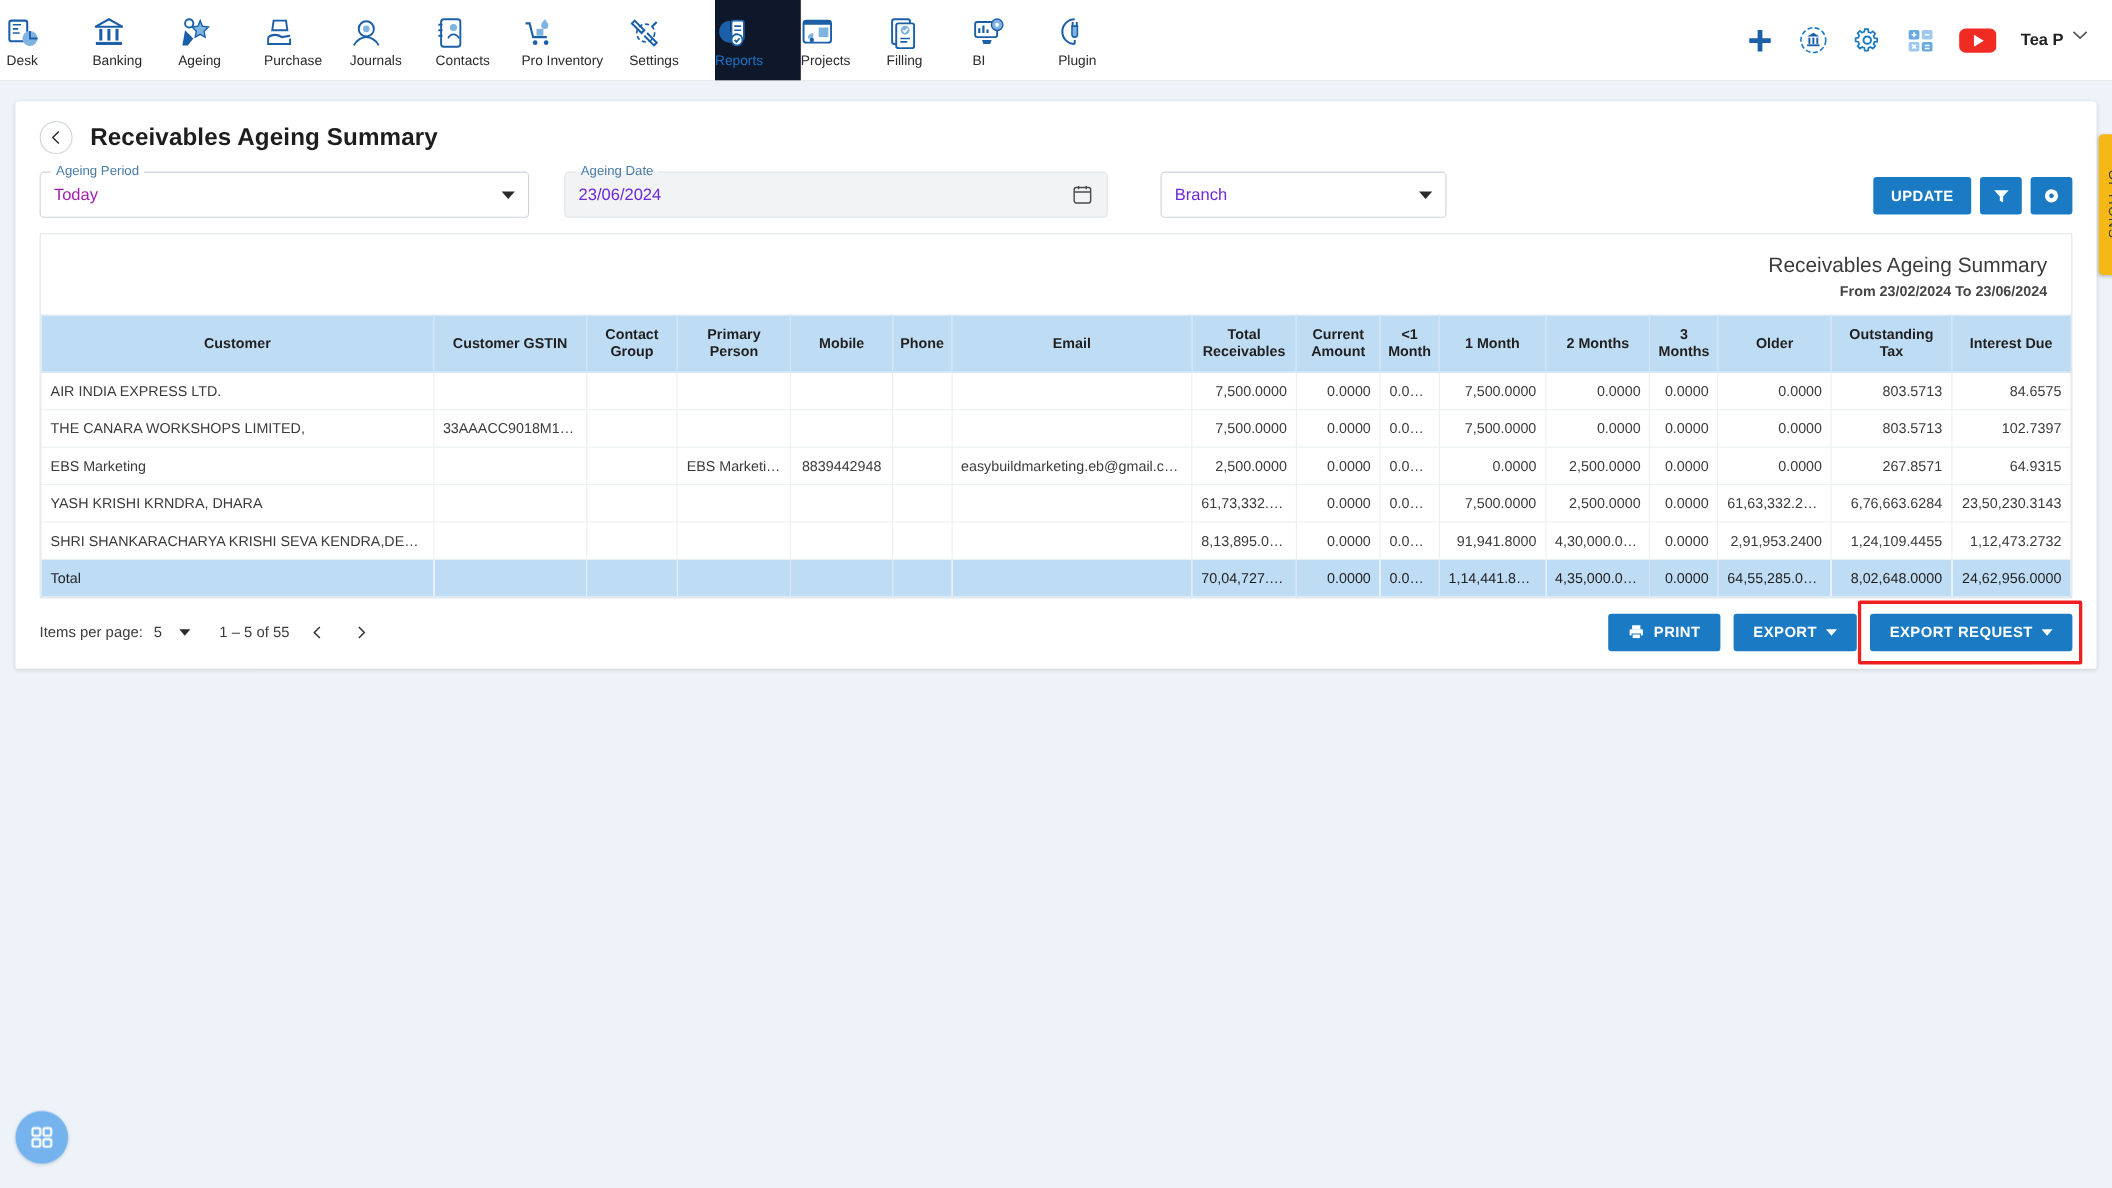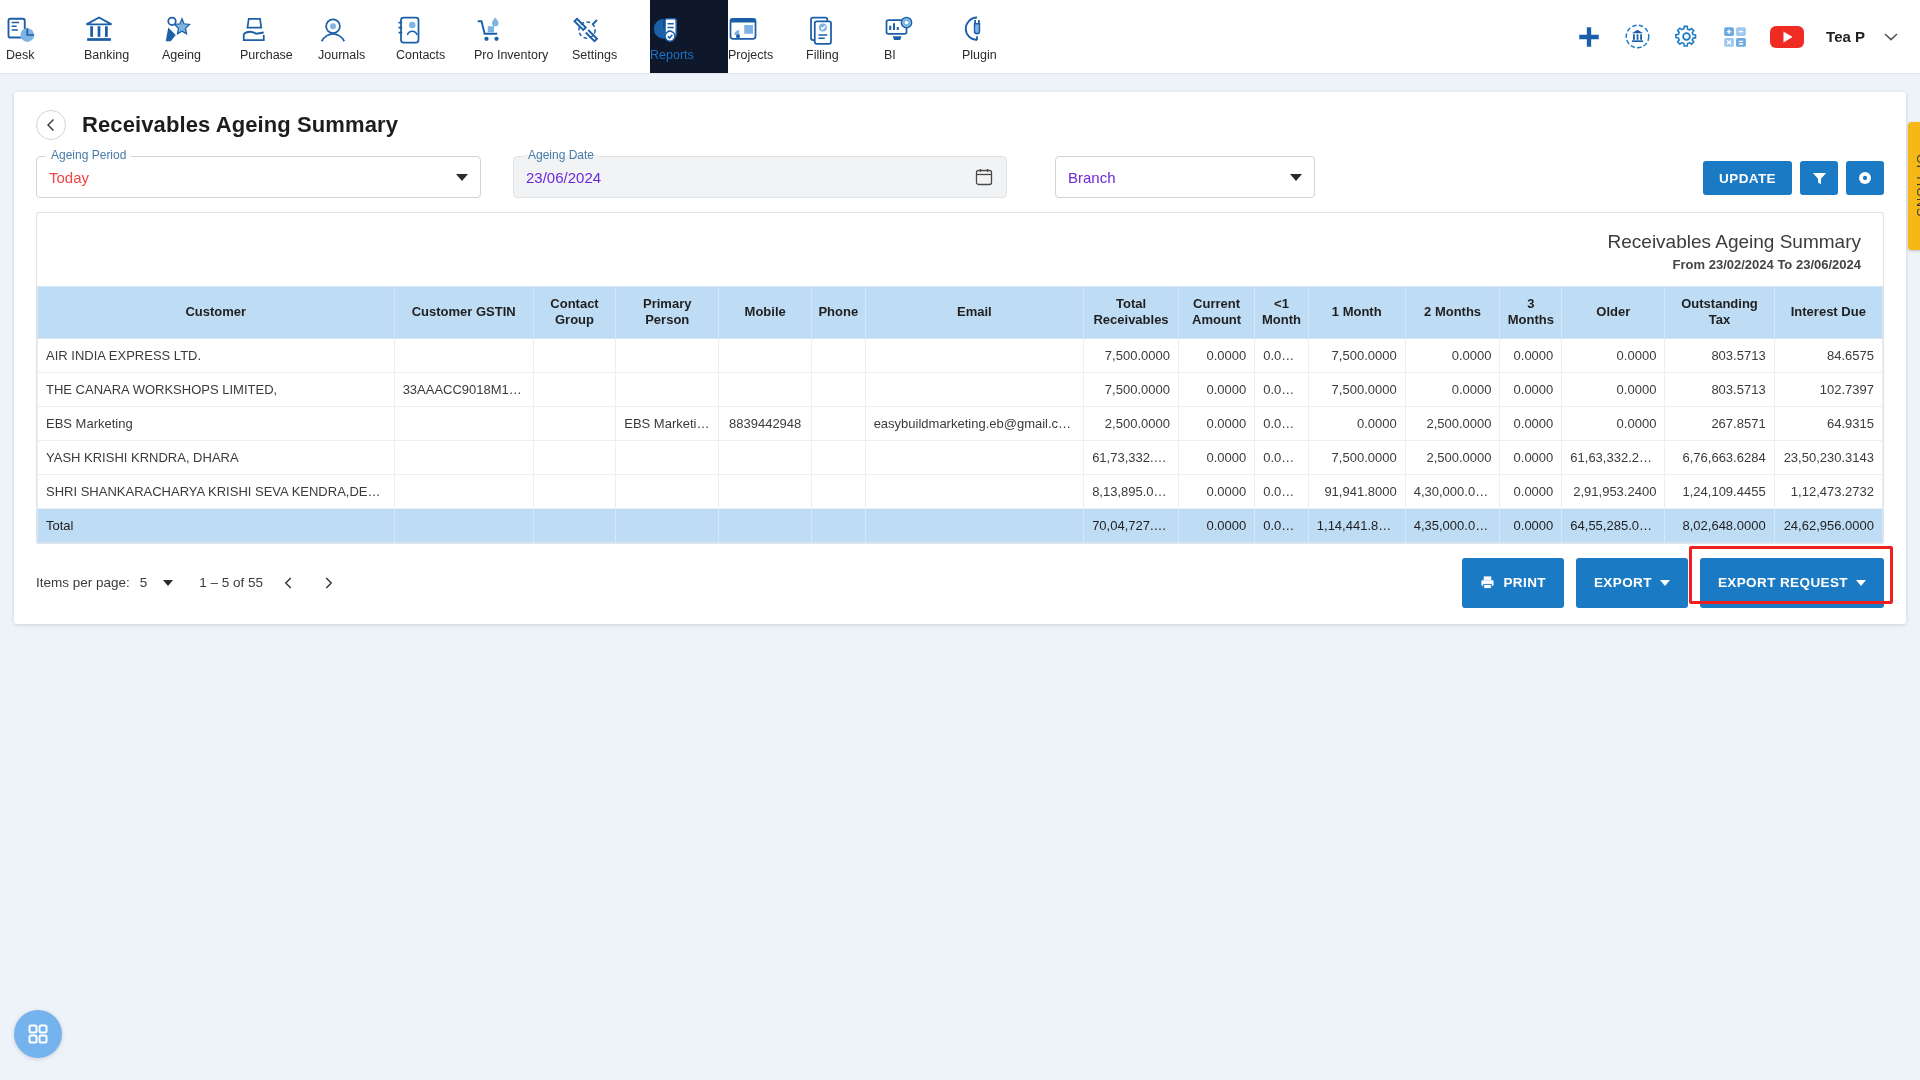--- a/index.html
+++ b/index.html
@@ -35,21 +35,21 @@
     font-size: 12.5px; color: #2b2b2b; white-space: nowrap;
   }
   .nav-item.active .lbl { color: #1a73c4; }
 
   .nav-right {
     margin-left: auto;
     display: flex; align-items: center; gap: 22px;
     padding-right: 22px;
   }
   .nav-right .ricon { cursor: pointer; display:block; }
-  .user-box { display:flex; align-items:center; gap:19px; cursor:pointer; }
+  .user-box { display:flex; align-items:flex-start; gap:8px; cursor:pointer; }
   .user-name { font-size: 15px; font-weight: bold; color: #222; }
   .chev { width: 14px; height: 8px; display:block; }
 
   
   .page {
     margin: 18px 14px 0 14px;
     background: #ffffff;
     border-radius: 3px;
     box-shadow: 0 1px 4px rgba(0,0,0,.14);
     position: relative;
@@ -79,21 +79,21 @@
     height: 42px; display:flex; align-items:center;
     padding: 0 12px; background: #fff;
   }
   .field-outline.readonly { background: #f1f3f4; border-color:#dfe3e6; }
   .field-label {
     position:absolute; top:-8px; left: 10px;
     background:#fff; padding: 0 5px;
     font-size: 12px; color: #4a7ca8;
   }
   .field-label.plain { background: linear-gradient(to bottom,#fff 50%, #f1f3f4 50%); }
-  .field-value { font-size: 15px; color: #ef4444; }
+  .field-value { font-size: 15px; color: #a21caf; }
   .field-value.muted { color: #6d28d9; }
   .f-ageing { width: 445px; }
   .f-date { width: 494px; margin-left: 32px; }
   .f-branch { width: 260px; margin-left: 48px; }
   .caret-dn {
     margin-left:auto; width:0; height:0;
     border-left: 6px solid transparent; border-right: 6px solid transparent;
     border-top: 7px solid #2b2b2b;
   }
   .caret-dn.small { border-left-width:5px; border-right-width:5px; border-top-width:6px; }
@@ -167,21 +167,21 @@
   .pager { display:flex; align-items:center; gap: 10px; font-size: 13.5px; color:#3b3b3b; }
   .pager .sel { display:flex; align-items:center; gap: 16px; cursor:pointer; }
   .pager .range { margin-left: 16px; }
   .arrow-btn {
     width: 30px; height: 30px; display:flex; align-items:center; justify-content:center;
     cursor:pointer; border:none; background:transparent;
   }
   .foot-actions { margin-left:auto; display:flex; align-items:center; gap: 12px; position:relative; }
   .btn-foot {
     background:#1a7ac4; color:#fff; border:none; border-radius:3px;
-    height: 50px; padding: 0 18px; cursor:pointer;
+    height: 34px; padding: 0 18px; cursor:pointer;
     font-size: 13.5px; font-weight:bold; letter-spacing:.4px;
     font-family:"Liberation Sans", sans-serif;
     display:flex; align-items:center; gap:8px;
   }
   .highlight-box {
     position: absolute;
     border: 3px solid #f01f1f;
     border-radius: 2px;
     pointer-events: none;
   }

